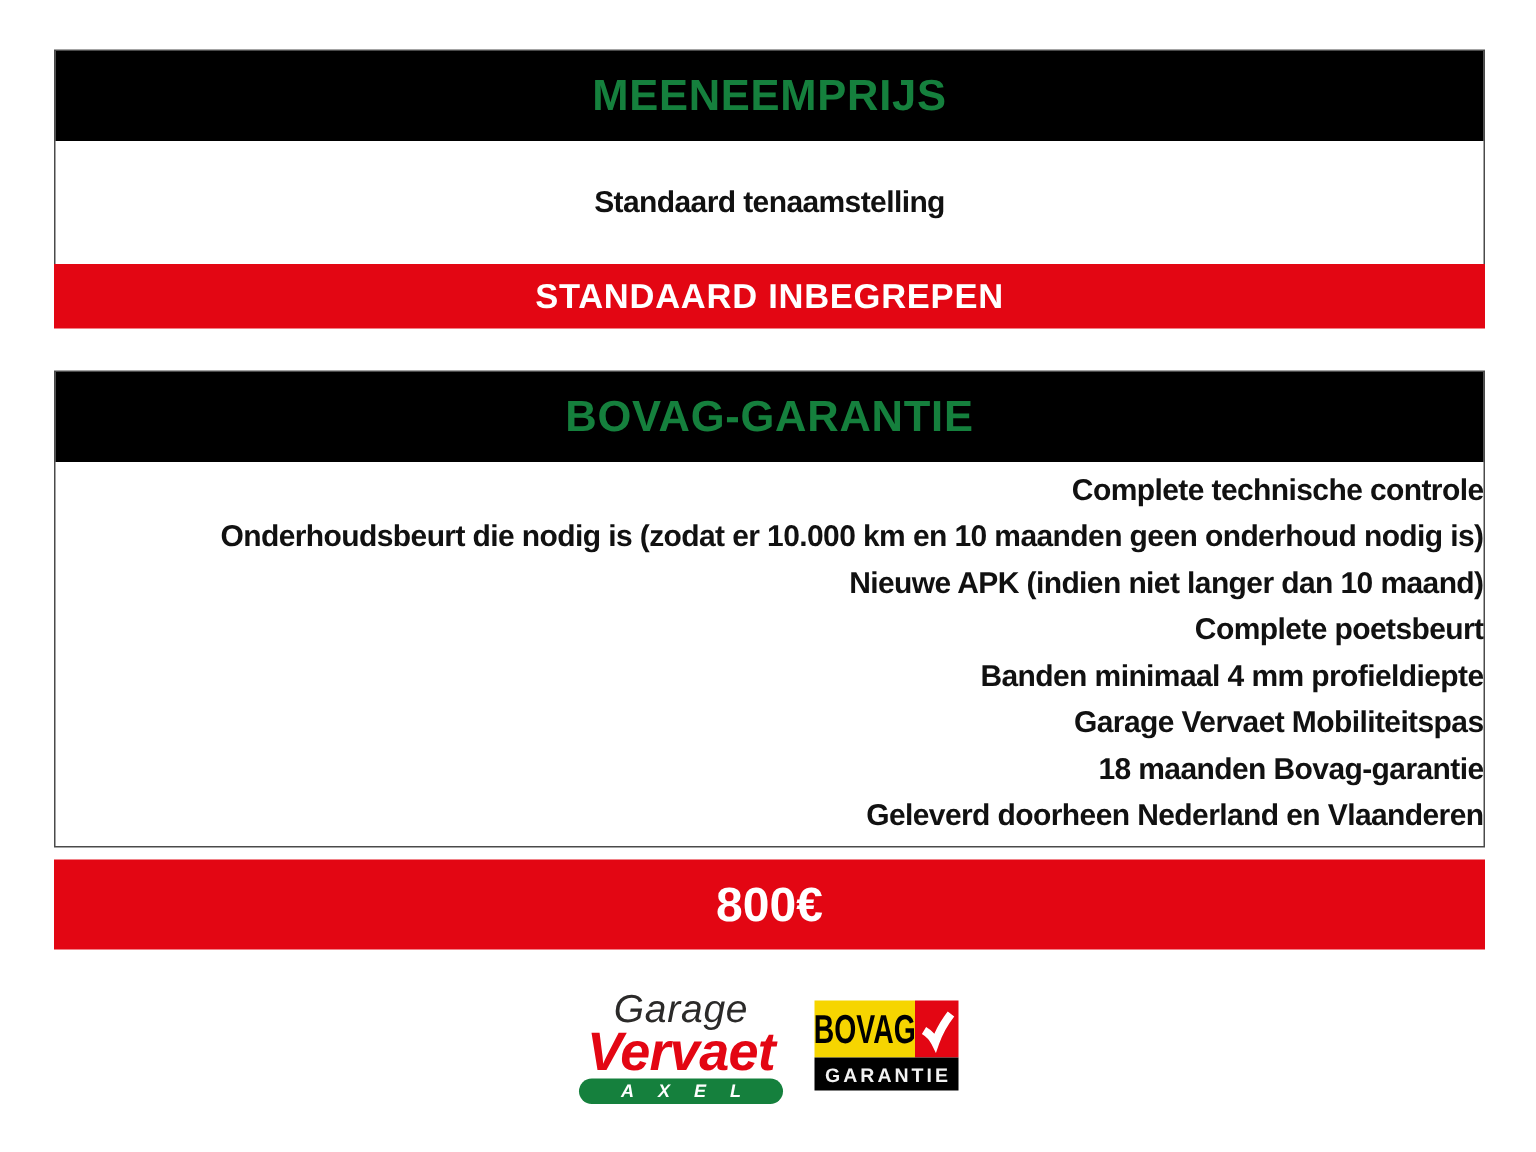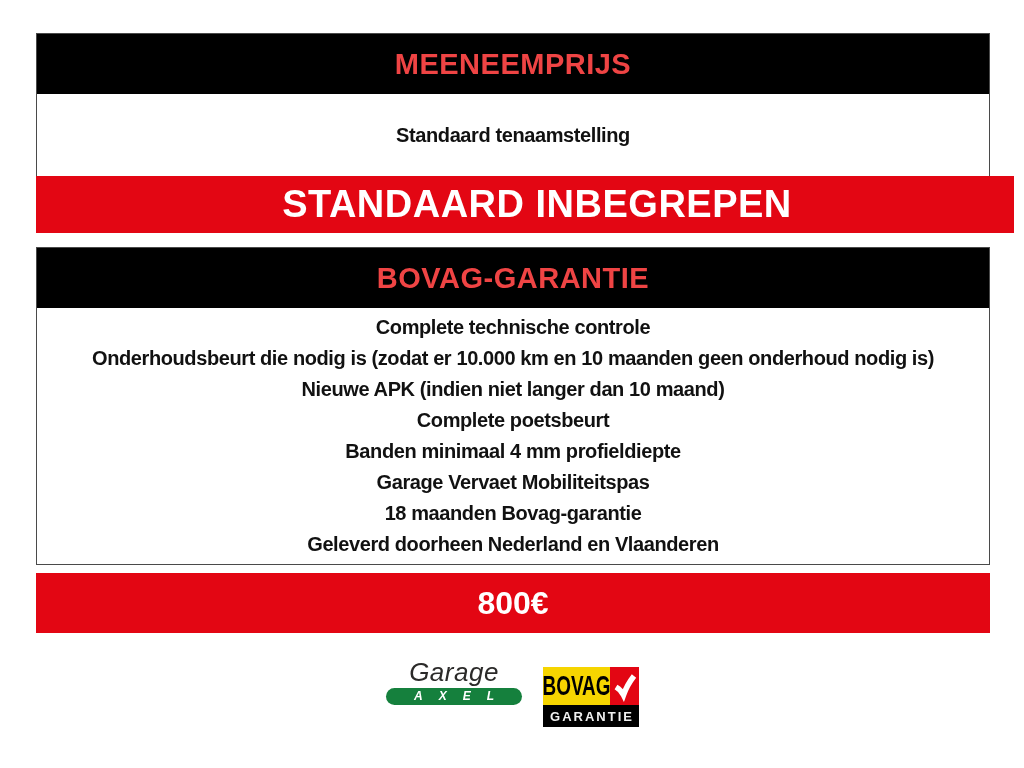--- a/index.html
+++ b/index.html
@@ -19,21 +19,21 @@
   .card {
     position: absolute;
     left: 36px;
     width: 954px;
     box-sizing: border-box;
     border: 1px solid #4a4a4a;
     background: #ffffff;
   }
   .card-header {
     background: #000000;
-    color: #ef4444;
+    color: #15803d;
     height: 60px;
     display: flex;
     align-items: center;
     justify-content: center;
     font-weight: bold;
     font-size: 29px;
     letter-spacing: 0.5px;
     white-space: nowrap;
   }
   .card-body {
@@ -60,30 +60,30 @@
     width: 954px;
     background: #e30613;
     color: #ffffff;
     display: flex;
     align-items: center;
     justify-content: center;
     font-weight: bold;
     white-space: nowrap;
   }
   #bar-standaard-inbegrepen {
-    top: 176px; height: 57px;
-    font-size: 38px;
+    top: 176px; height: 43px;
+    font-size: 23px;
     letter-spacing: 0.5px;
-    padding-left: 24px;
   }
 
   #card-bovag { top: 247px; }
   #card-bovag .card-body {
     height: 256px;
     justify-content: center;
+    align-items: flex-end;
   }
 
   #bar-price {
     top: 573px; height: 60px;
     font-size: 32px;
   }
 
   
   .footer-logos {
     position: absolute;
@@ -211,20 +211,21 @@
       <div class="line">Geleverd doorheen Nederland en Vlaanderen</div>
     </div>
   </div>
 
   <div class="red-bar" id="bar-price">800€</div>
 
   <div class="footer-logos">
 
     <div class="garage-logo">
       <div class="garage-top">Garage</div>
+      <div class="garage-name">Vervaet</div>
       <div class="garage-city-pill">AXEL</div>
     </div>
 
     <div class="bovag-logo">
       <div class="bovag-top">
         <div class="bovag-yellow">
           <span class="bovag-word">BOVAG</span>
         </div>
         <div class="bovag-red">
           <svg width="24" height="32" viewBox="0 0 24 32" aria-hidden="true">

